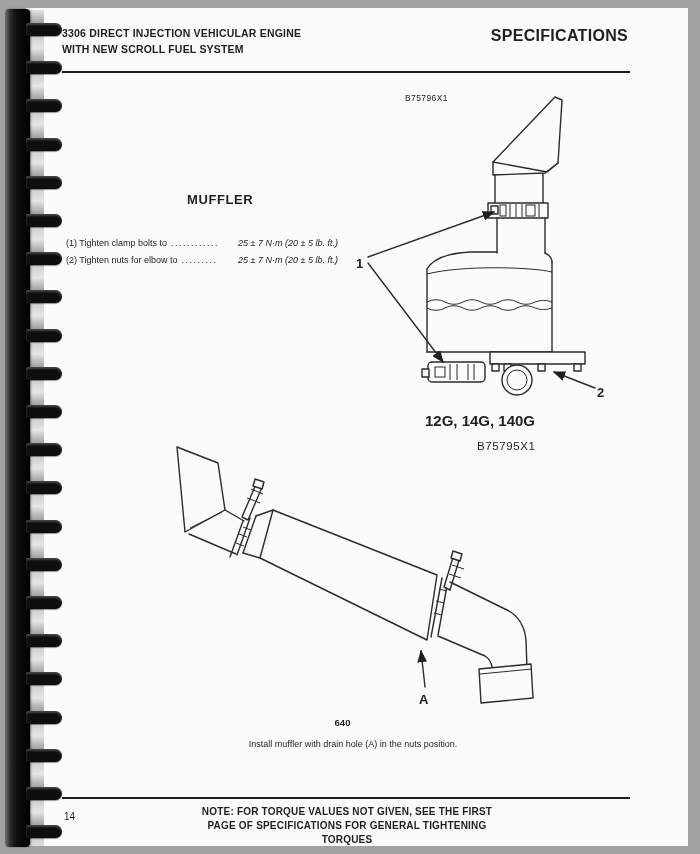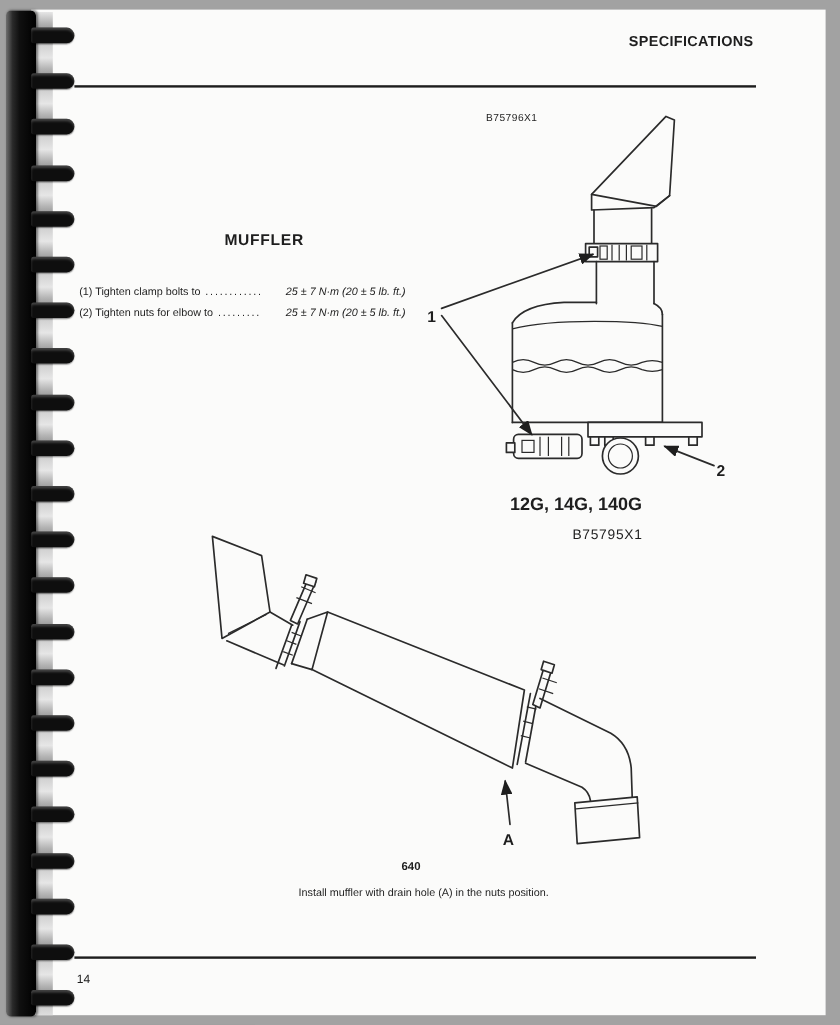--- a/index.html
+++ b/index.html
@@ -29,21 +29,21 @@
   }
   #binding-teeth{position:absolute;left:26px;top:0;width:40px;height:854px;}
   .tooth{
     position:absolute;left:0;width:36px;height:13px;background:#0e0e0e;
     border-radius:2px 7px 7px 2px;
     box-shadow:inset 0 2px 2px rgba(255,255,255,.22), 0 1px 1px rgba(0,0,0,.4);
   }
   
   .abs{position:absolute;color:var(--ink);}
   #hdr-left{left:62px;top:25px;font-size:10.5px;font-weight:bold;line-height:16px;letter-spacing:.2px;}
-  #hdr-right{right:72px;top:27px;font-size:12px;font-weight:bold;letter-spacing:.3px;}
+  #hdr-right{right:72px;top:27px;font-size:16px;font-weight:bold;letter-spacing:.3px;}
   .rule{position:absolute;left:62px;width:568px;height:2px;background:#1d1d1d;}
   #rule-top{top:71px;}
   #rule-bottom{top:797px;}
   #fig1-id{left:358px;top:93px;font-size:8.5px;letter-spacing:.4px;padding-left:47px;}
   #muffler-heading{left:187px;top:192px;font-size:13px;font-weight:bold;letter-spacing:.6px;}
   #spec-list{left:66px;top:231px;width:272px;font-size:9px;}
   .spec-row{display:flex;align-items:flex-end;height:17px;white-space:nowrap;}
   .spec-leader{flex:1 1 auto;overflow:hidden;margin:0 4px;letter-spacing:1.5px;}
   .spec-value{white-space:nowrap;font-style:italic;}
   #fig1-caption{left:400px;top:412px;width:160px;text-align:center;font-size:15px;font-weight:bold;}
@@ -86,20 +86,24 @@
       <div class="tooth" style="top: 557.8px; background: rgb(14, 14, 14);"></div>
       <div class="tooth" style="top: 596px; background: rgb(14, 14, 14);"></div>
       <div class="tooth" style="top: 634.2px; background: rgb(14, 14, 14);"></div>
       <div class="tooth" style="top: 672.4px; background: rgb(14, 14, 14);"></div>
       <div class="tooth" style="top: 710.6px; background: rgb(14, 14, 14);"></div>
       <div class="tooth" style="top: 748.8px; background: rgb(14, 14, 14);"></div>
       <div class="tooth" style="top: 787px; background: rgb(14, 14, 14);"></div>
       <div class="tooth" style="top: 825.2px; background: rgb(14, 14, 14);"></div>
     </div>
 
+  <div id="hdr-left" class="abs">
+    <div>3306 DIRECT INJECTION VEHICULAR ENGINE</div>
+    <div>WITH NEW SCROLL FUEL SYSTEM</div>
+  </div>
   <div id="hdr-right" class="abs">SPECIFICATIONS</div>
   <div id="rule-top" class="rule"></div>
 
   <div id="fig1-id" class="abs">B75796X1</div>
   <div id="muffler-heading" class="abs">MUFFLER</div>
 
   <div id="spec-list" class="abs">
     <div class="spec-row">
       <span>(1) Tighten clamp bolts to</span>
       <span class="spec-leader">............</span>
@@ -191,14 +195,18 @@
     <path class="thin" d="M347,233 L399,228"></path>
 
     <path class="ln" d="M292,246 L288,210" marker-end="url(#arw)"></path>
     <text class="callout" x="286" y="263">A</text>
   </svg>
 
   <div id="fig2-caption" class="abs">640</div>
   <div id="fig2-note" class="abs">Install muffler with drain hole (A) in the nuts position.</div>
 
   <div id="rule-bottom" class="rule"></div>
+  <div id="footer-note" class="abs">
+    <div>NOTE: FOR TORQUE VALUES NOT GIVEN, SEE THE FIRST</div>
+    <div>PAGE OF SPECIFICATIONS FOR GENERAL TIGHTENING TORQUES</div>
+  </div>
   <div id="page-number" class="abs">14</div>
 </div>
 
 </body></html>

